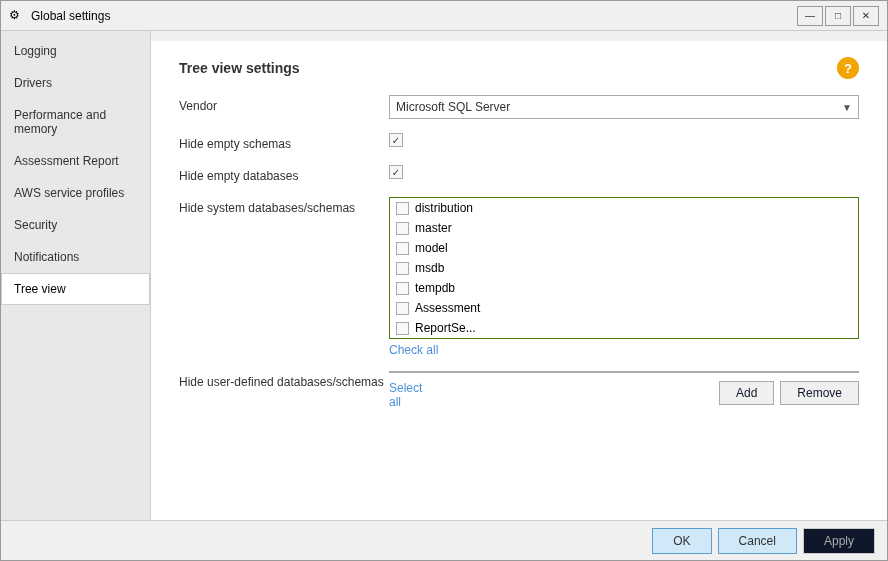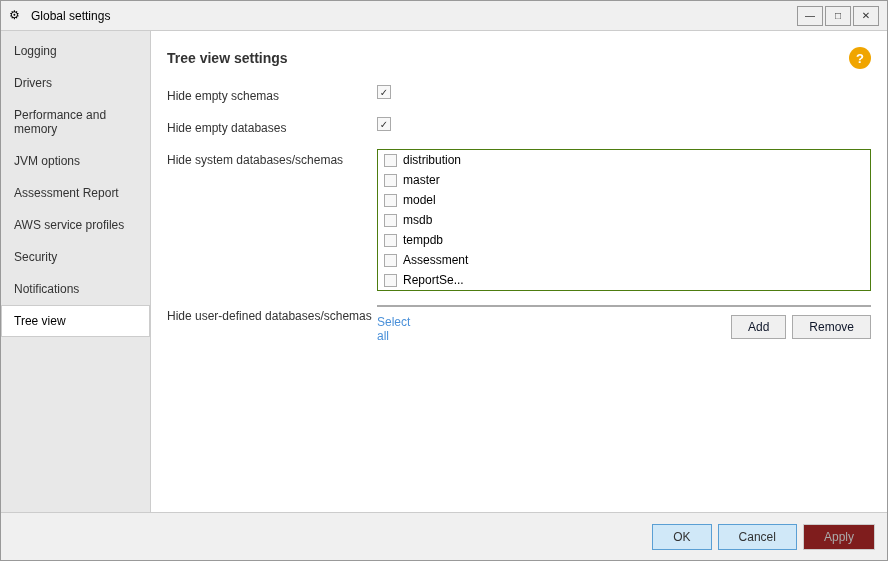--- a/index.html
+++ b/index.html
@@ -83,22 +83,23 @@
       color: #000;
       font-weight: normal;
     }
 
     
     .main {
       flex: 1;
       background: #fff;
       display: flex;
       flex-direction: column;
-      padding: 16px 16px;
+      padding: 16px 28px;
       overflow: hidden;
+      margin-top: 10px;
     }
     .main-header {
       display: flex;
       align-items: center;
       justify-content: space-between;
       margin-bottom: 16px;
     }
     .main-title {
       font-size: 14px;
       font-weight: bold;
@@ -243,41 +244,41 @@
       cursor: pointer;
       font-size: 12px;
       color: #0f172a;
     }
     .btn:disabled { color: #aaa; cursor: default; }
 
     
     .bottom-bar {
       background: #f0f0f0;
       border-top: 1px solid #ccc;
-      height: 48px;
+      height: 40px;
       display: flex;
       align-items: center;
       justify-content: flex-end;
       padding: 0 12px;
       gap: 6px;
     }
     .btn-primary {
       height: 26px;
       padding: 0 20px;
       border: 1px solid #5a9fd4;
       background: #d0e8f8;
       cursor: pointer;
       font-size: 12px;
       color: #333;
     }
     .btn-apply {
       height: 26px;
       padding: 0 20px;
       border: 1px solid #ccc;
-      background: #7f1d1d;
+      background: #0f172a;
       cursor: pointer;
       font-size: 12px;
       color: #aaa;
     }
 
     
     .list-container::-webkit-scrollbar { width: 8px; }
     .list-container::-webkit-scrollbar-track { background: #f0f0f0; }
     .list-container::-webkit-scrollbar-thumb { background: #ccc; border: 1px solid #bbb; }
 
@@ -308,23 +309,20 @@
       <div class="sidebar-item">
         <span>Logging</span>
       </div>
       <div class="sidebar-item">
         <span>Drivers</span>
       </div>
       <div class="sidebar-item">
         <span>Performance and memory</span>
       </div>
       <div class="sidebar-item">
-        <span>JVM options</span>
-      </div>
-      <div class="sidebar-item">
         <span>Assessment Report</span>
       </div>
       <div class="sidebar-item">
         <span>AWS service profiles</span>
       </div>
       <div class="sidebar-item">
         <span>Security</span>
       </div>
       <div class="sidebar-item">
         <span>Notifications</span>
@@ -333,20 +331,29 @@
         <span>Tree view</span>
       </div>
     </div>
 
     <div class="main">
       <div class="main-header">
         <span class="main-title">Tree view settings</span>
         <div class="help-icon">?</div>
       </div>
 
+      <div class="form-row">
+        <div class="form-label">Vendor</div>
+        <div class="form-control">
+          <div class="dropdown">
+            <span class="dropdown-text">Microsoft SQL Server</span>
+            <span class="dropdown-arrow">▼</span>
+          </div>
+        </div>
+      </div>
 
       <div class="form-row">
         <div class="form-label">Hide empty schemas</div>
         <div class="form-control">
           <div class="checkbox-wrap">
             <div class="cb checked"></div>
           </div>
         </div>
       </div>
 
@@ -385,20 +392,21 @@
             </div>
             <div class="list-item">
               <div class="list-cb"></div>
               <span>Assessment</span>
             </div>
             <div class="list-item">
               <div class="list-cb"></div>
               <span>ReportSe...</span>
             </div>
           </div>
+          <span class="check-all-link">Check all</span>
         </div>
       </div>
 
       <div class="form-row" style="align-items:flex-start; margin-bottom:0;">
         <div class="form-label" style="padding-top:4px;">Hide user-defined databases/schemas</div>
         <div class="form-right-section">
           <div class="user-list-container"></div>
           <div style="display:flex; justify-content:space-between; align-items:center; margin-top:4px;">
             <span class="select-all-link">Select all</span>
             <div class="btn-row" style="margin-top:0;">

